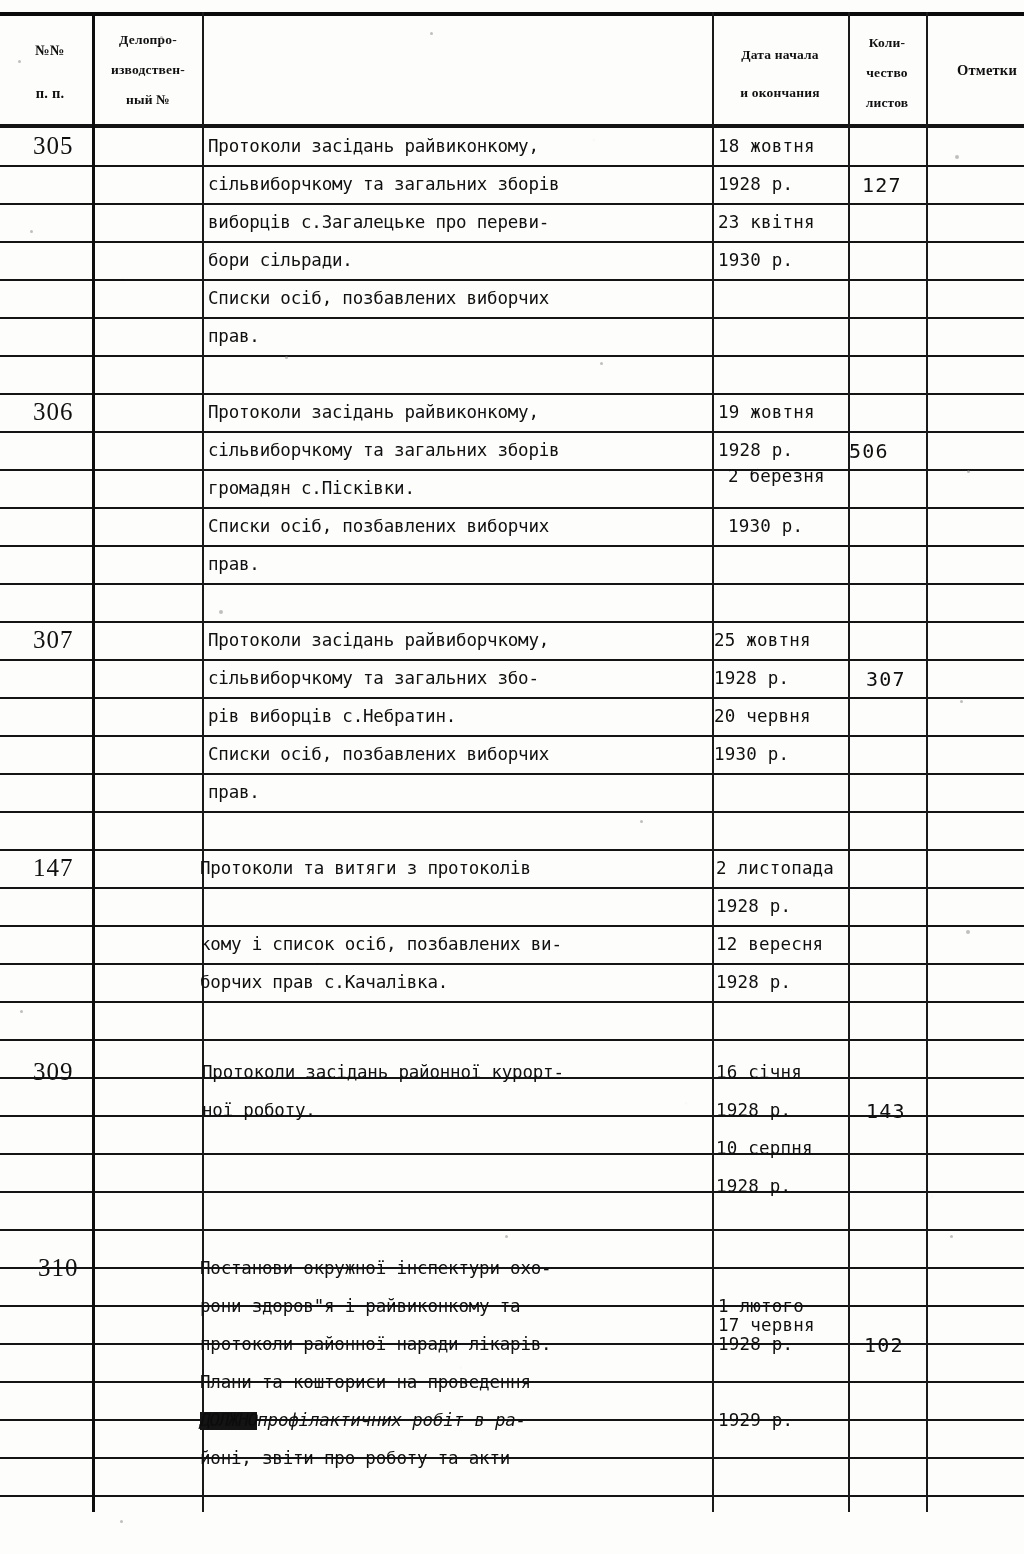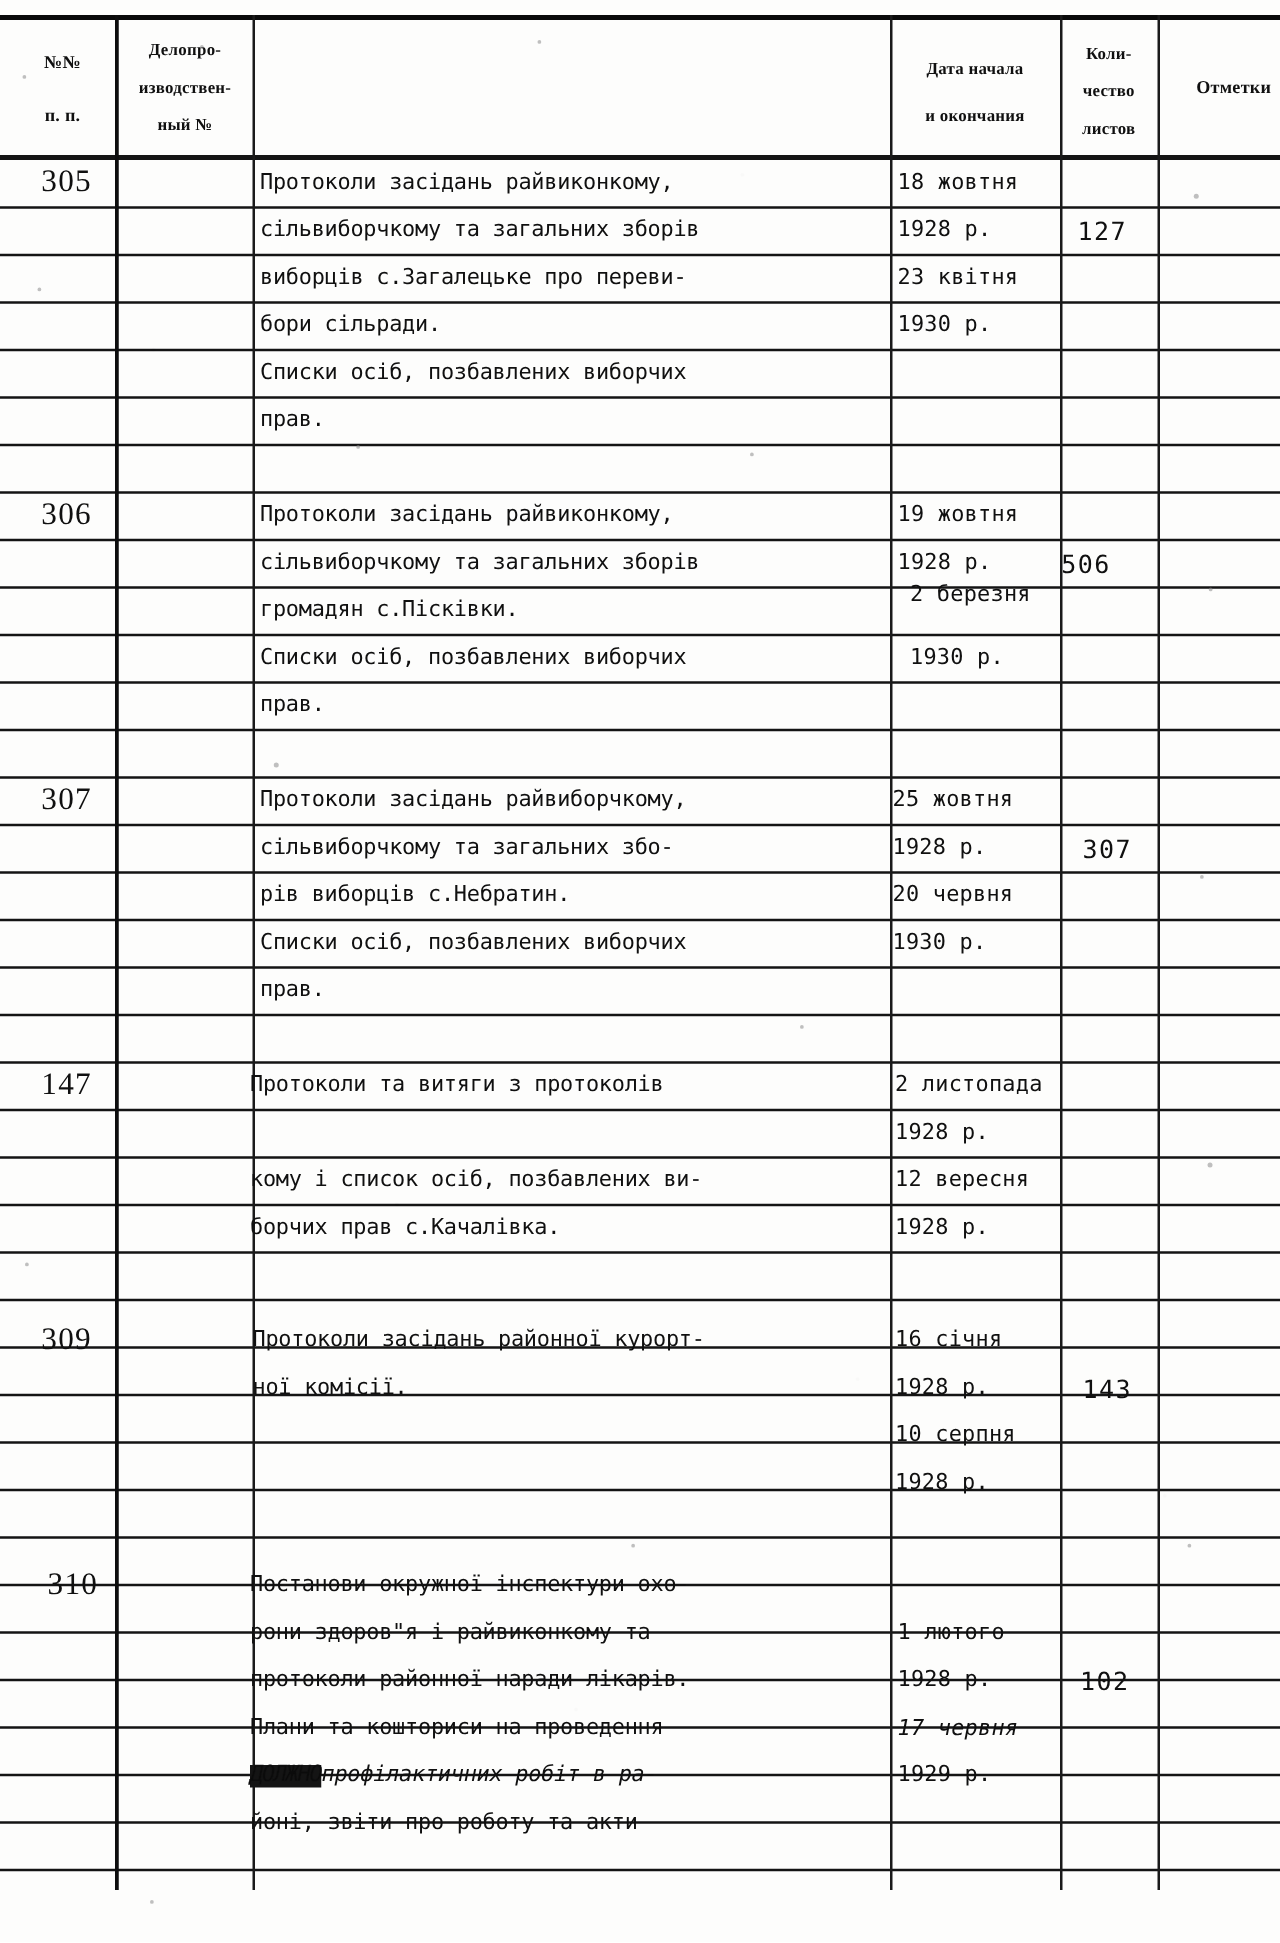--- a/index.html
+++ b/index.html
@@ -223,42 +223,42 @@
   <div class="tw" style="left:200px; top:860px;">Протоколи та витяги з протоколів</div>
   <div class="tw" style="left:200px; top:936px;">кому і список осіб, позбавлених ви-</div>
   <div class="tw" style="left:200px; top:974px;">борчих прав с.Качалівка.</div>
   <div class="tw date" style="left:716px; top:860px;">2 листопада</div>
   <div class="tw date" style="left:716px; top:898px;">1928 р.</div>
   <div class="tw date" style="left:716px; top:936px;">12 вересня</div>
   <div class="tw date" style="left:716px; top:974px;">1928 р.</div>
 
   <div class="tw num" style="left:33px;  top:1059px;">309</div>
   <div class="tw" style="left:202px; top:1064px;">Протоколи засідань районної курорт-</div>
-  <div class="tw" style="left:202px; top:1102px;">ної комісії.</div>
+  <div class="tw" style="left:202px; top:1102px;">ної роботу.</div>
   <div class="tw date" style="left:716px; top:1064px;">16 січня</div>
   <div class="tw date" style="left:716px; top:1102px;">1928 р.</div>
   <div class="tw date" style="left:716px; top:1140px;">10 серпня</div>
   <div class="tw date" style="left:716px; top:1178px;">1928 р.</div>
   <div class="tw count" style="left:866px; top:1101px;">143</div>
 
   <div class="tw num" style="left:38px;  top:1255px;">310</div>
   <div class="tw" style="left:200px; top:1260px;">Постанови окружної інспектури охо-</div>
 
   <div class="tw" style="left:200px; top:1298px;"><span>рони здоров"я і райвиконкому та</span></div>
 
   <div class="tw" style="left:200px; top:1336px;">протоколи районної наради лікарів.</div>
   <div class="tw" style="left:200px; top:1374px;">Плани та кошториси на проведення</div>
 
   <div class="tw" style="left:200px; top:1412px;font-style:italic;"><span class="overtyped">ДОЛЖНО</span><span>профілактичних робіт в ра-</span></div>
 
   <div class="tw" style="left:200px; top:1450px;">йоні, звіти про роботу та акти</div>
 
   <div class="tw date" style="left:718px; top:1298px;">1 лютого</div>
   <div class="tw date" style="left:718px; top:1336px;">1928 р.</div>
-  <div class="tw date" style="left:718px; top:1375px;font-style:italic;">17 червня</div>
+  <div class="tw date" style="left:718px; top:1317px;">17 червня</div>
   <div class="tw date" style="left:718px; top:1412px;">1929 р.</div>
   <div class="tw count" style="left:864px; top:1335px;">102</div>
 
   <div class="speck" style="left:18px;  top:60px;  width:3px; height:3px;"></div>
   <div class="speck" style="left:160px; top:36px;  width:3px; height:3px;"></div>
   <div class="speck" style="left:430px; top:32px;  width:3px; height:3px;"></div>
   <div class="speck" style="left:955px; top:155px; width:4px; height:4px;"></div>
   <div class="speck" style="left:30px;  top:230px; width:3px; height:3px;"></div>
   <div class="speck" style="left:600px; top:362px; width:3px; height:3px;"></div>
   <div class="speck" style="left:285px; top:356px; width:3px; height:3px;"></div>

